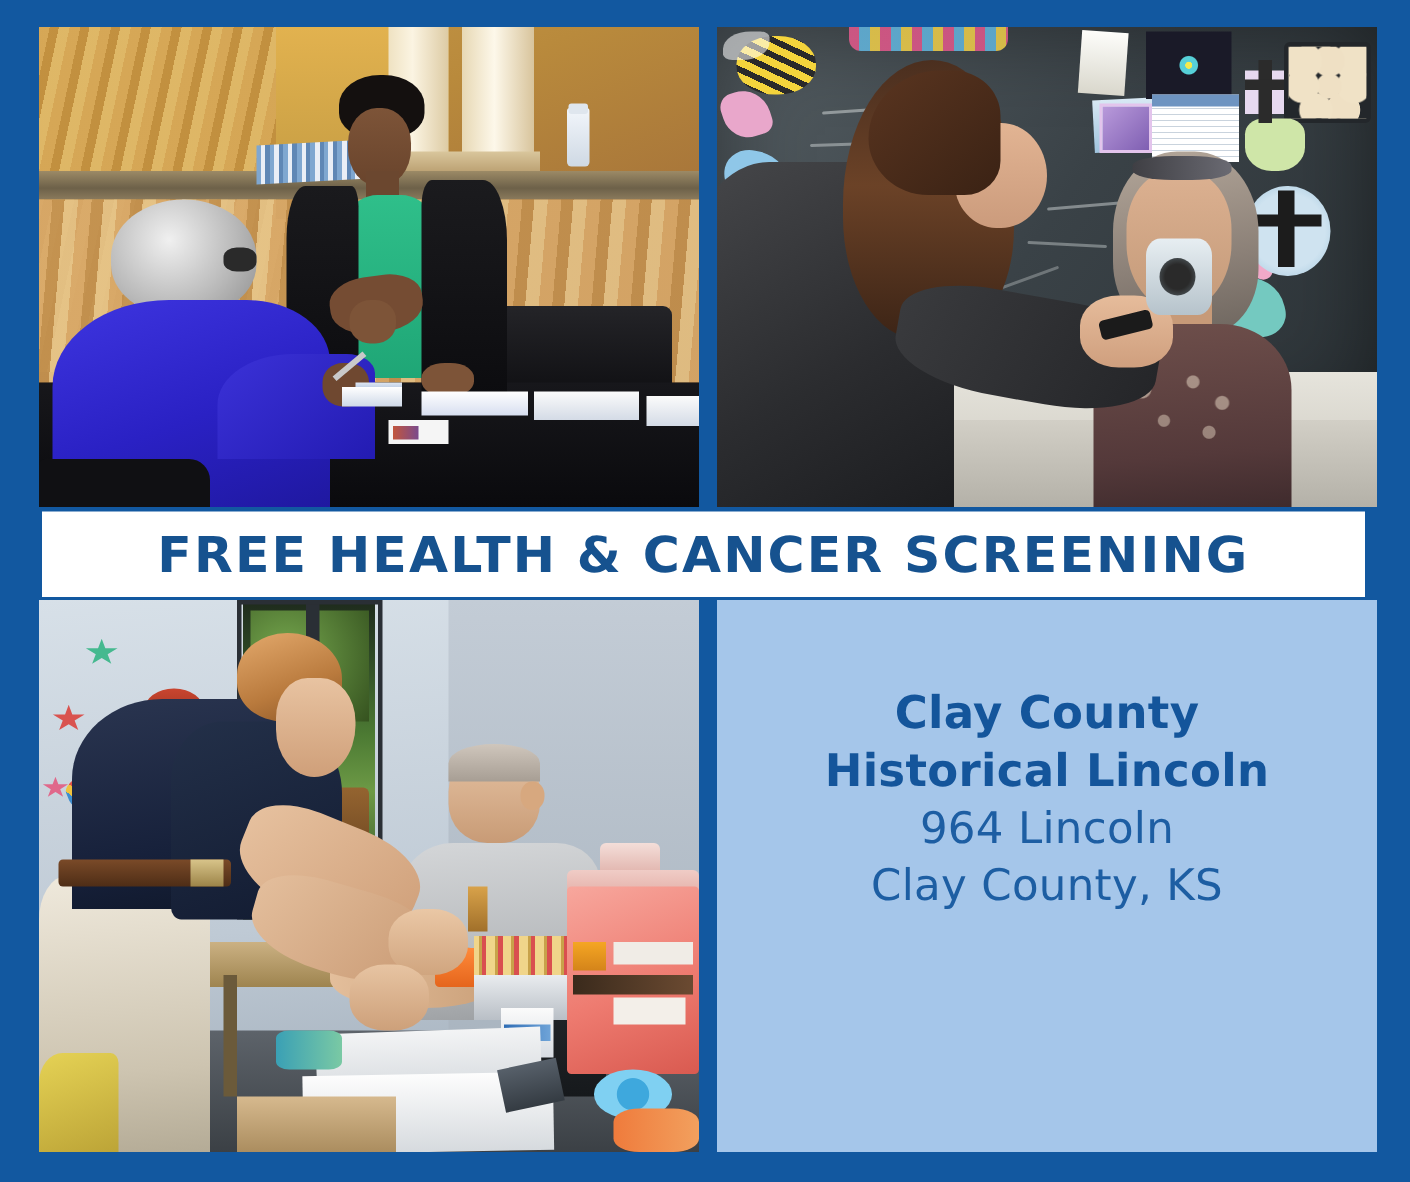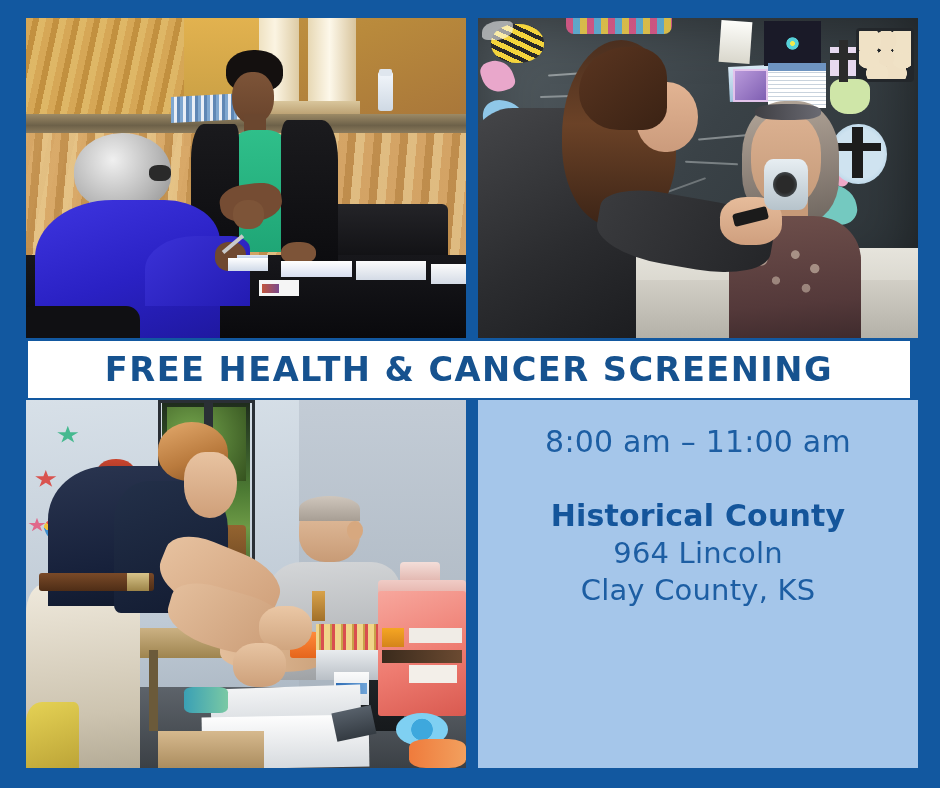--- a/index.html
+++ b/index.html
@@ -561,20 +561,20 @@
     <div class="layer bl-cardbd"></div>
     <div class="layer bl-toy2"></div>
     <div class="layer bl-rider"></div>
   </div>
 
   <div id="title-band">
     <div id="title-text">FREE HEALTH &amp; CANCER SCREENING</div>
   </div>
 
   <div id="info-panel">
-    <div class="info-when">8:00 am – 11:00 am</div>
     <div class="info-gap"></div>
-    <div class="info-venue">Historical County</div>
+    <div class="info-venue">Clay County</div>
+    <div class="info-venue">Historical Lincoln</div>
     <div class="info-addr">964 Lincoln</div>
     <div class="info-addr">Clay County, KS</div>
   </div>
 
 </div>
 
 </body></html>

